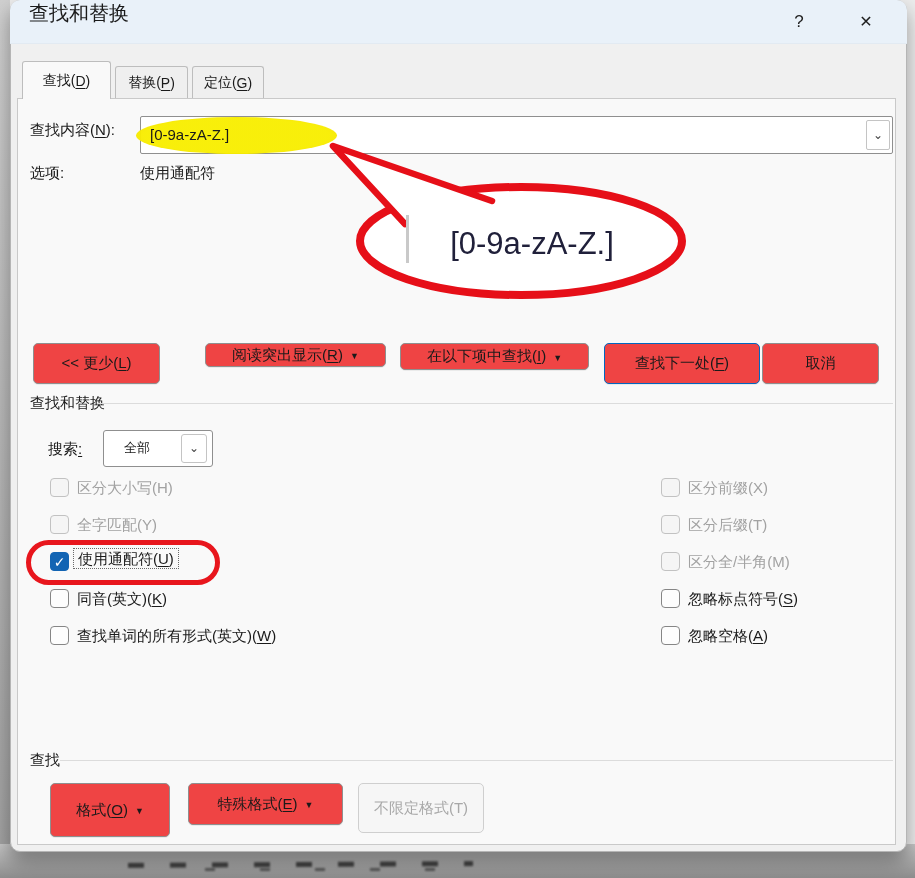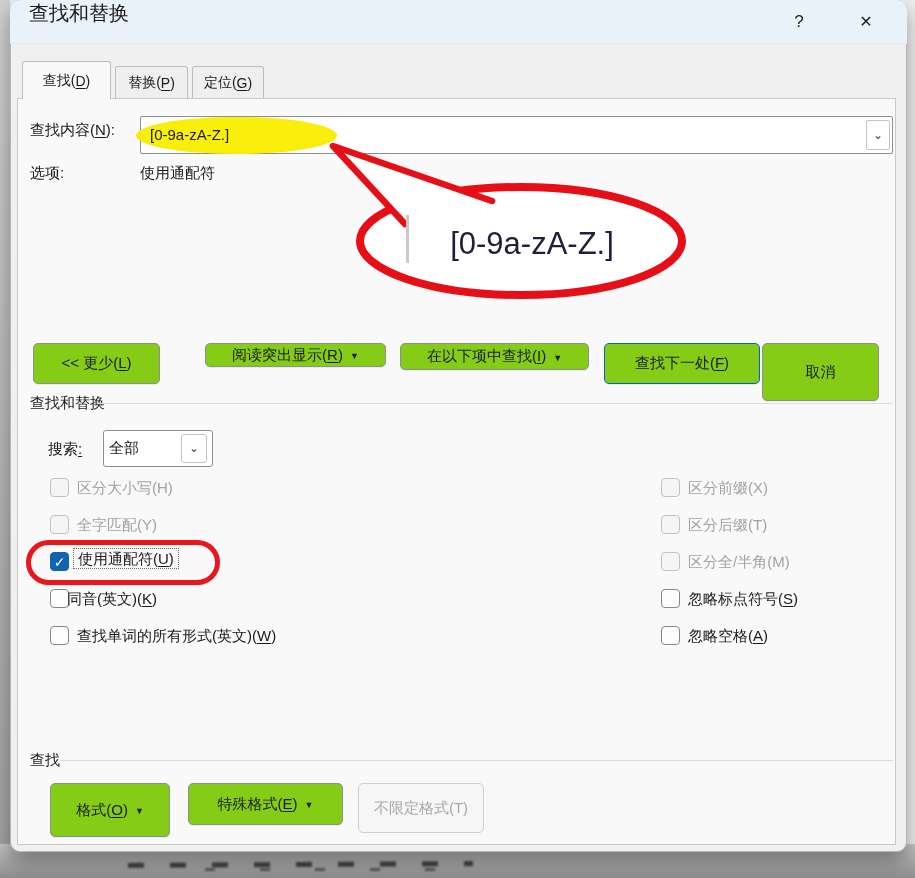--- a/index.html
+++ b/index.html
@@ -46,38 +46,38 @@
     background:radial-gradient(ellipse at center,var(--highlight_yellow,#f8ee00) 65%,#f4d800 100%);opacity:.96}
   .combo-value{left:150px;top:126px;font-size:15px}
   .combo-drop{left:866px;top:120px;width:24px;height:30px;border:1px solid #c4c4c4;border-radius:2px;
     background:#fff;text-align:center;line-height:28px;font-size:12px;color:#444}
 
   
   .callout{left:260px;top:128px;width:470px;height:184px;z-index:5}
   .callout text{font-family:"Liberation Sans","DejaVu Sans",sans-serif;font-size:31px;fill:#20203a}
 
   
-  .btn{background:#84cc16;border:1px solid #8f8f8f;border-radius:5px;font-size:15px;
+  .btn{background:#ef4444;border:1px solid #8f8f8f;border-radius:5px;font-size:15px;
     display:flex;align-items:center;justify-content:center;gap:7px;cursor:default;
     box-shadow:0 1px 0 rgba(0,0,0,.06)}
   .btn .arrow{font-size:9px;padding-top:2px}
   .btn-less{left:33px;top:343px;width:127px;height:41px}
   .btn-highlight{left:205px;top:343px;width:181px;height:24px}
   .btn-findin{left:400px;top:343px;width:189px;height:27px}
   .btn-findnext{left:604px;top:343px;width:156px;height:41px;border:1.6px solid var(--accent_blue,#0067c0)}
-  .btn-cancel{left:762px;top:343px;width:117px;height:58px}
+  .btn-cancel{left:762px;top:343px;width:117px;height:41px}
   .btn.disabled{background:#f6f6f6;border:1px solid #cfcfcf;color:#a8a8a8;box-shadow:none}
 
   
   .group-lbl{font-size:15px}
   .gline{height:1px;background:#dcdcdc}
 
   
   .dropdown{left:103px;top:430px;width:110px;height:37px;background:#fff;border:1px solid #8f8f8f;border-radius:3px}
-  .dd-value{left:109px;top:439px;font-size:15px}
+  .dd-value{left:124px;top:439px;font-size:13px}
   .dd-chev{left:181px;top:434px;width:26px;height:29px;border:1px solid #c4c4c4;border-radius:3px;
     background:#fff;text-align:center;line-height:27px;font-size:12px;color:#444}
 
   
   .cb{width:19px;height:19px;border-radius:4px}
   .cb.en{border:1px solid #868686;background:#fdfdfd}
   .cb.dis{border:1px solid #c2c2c2;background:#f5f5f5}
   .cb.checked{background:var(--checkbox_blue,#1264b3);border:1px solid var(--checkbox_blue,#1264b3);
     color:#fff;text-align:center;line-height:19px;font-size:14px}
   .cb-label{font-size:15px;line-height:20px}
@@ -160,21 +160,21 @@
 <span class="abs cb-label dis-label" style="left:77px;top:478px"><span>区分大小写(H)</span></span>
 
 <span class="abs cb dis" style="left:50px;top:515px"></span>
 <span class="abs cb-label dis-label" style="left:77px;top:515px"><span>全字匹配(Y)</span></span>
 
 <span class="abs cb en checked" style="left:50px;top:552px">✓</span>
 <span class="abs cb-label" style="left:73px;top:549px"><span class="focus-box"><span>使用通配符(</span><span class="key">U</span><span>)</span></span></span>
 <div class="abs red-oval"></div>
 
 <span class="abs cb en" style="left:50px;top:589px"></span>
-<span class="abs cb-label" style="left:67px;top:589px"><span>同音(英文)(</span><span class="key">K</span><span>)</span></span>
+<span class="abs cb-label" style="left:77px;top:589px"><span>同音(英文)(</span><span class="key">K</span><span>)</span></span>
 
 <span class="abs cb en" style="left:50px;top:626px"></span>
 <span class="abs cb-label" style="left:77px;top:626px"><span>查找单词的所有形式(英文)(</span><span class="key">W</span><span>)</span></span>
 
 <span class="abs cb dis" style="left:661px;top:478px"></span>
 <span class="abs cb-label dis-label" style="left:688px;top:478px"><span>区分前缀(X)</span></span>
 
 <span class="abs cb dis" style="left:661px;top:515px"></span>
 <span class="abs cb-label dis-label" style="left:688px;top:515px"><span>区分后缀(T)</span></span>
 

